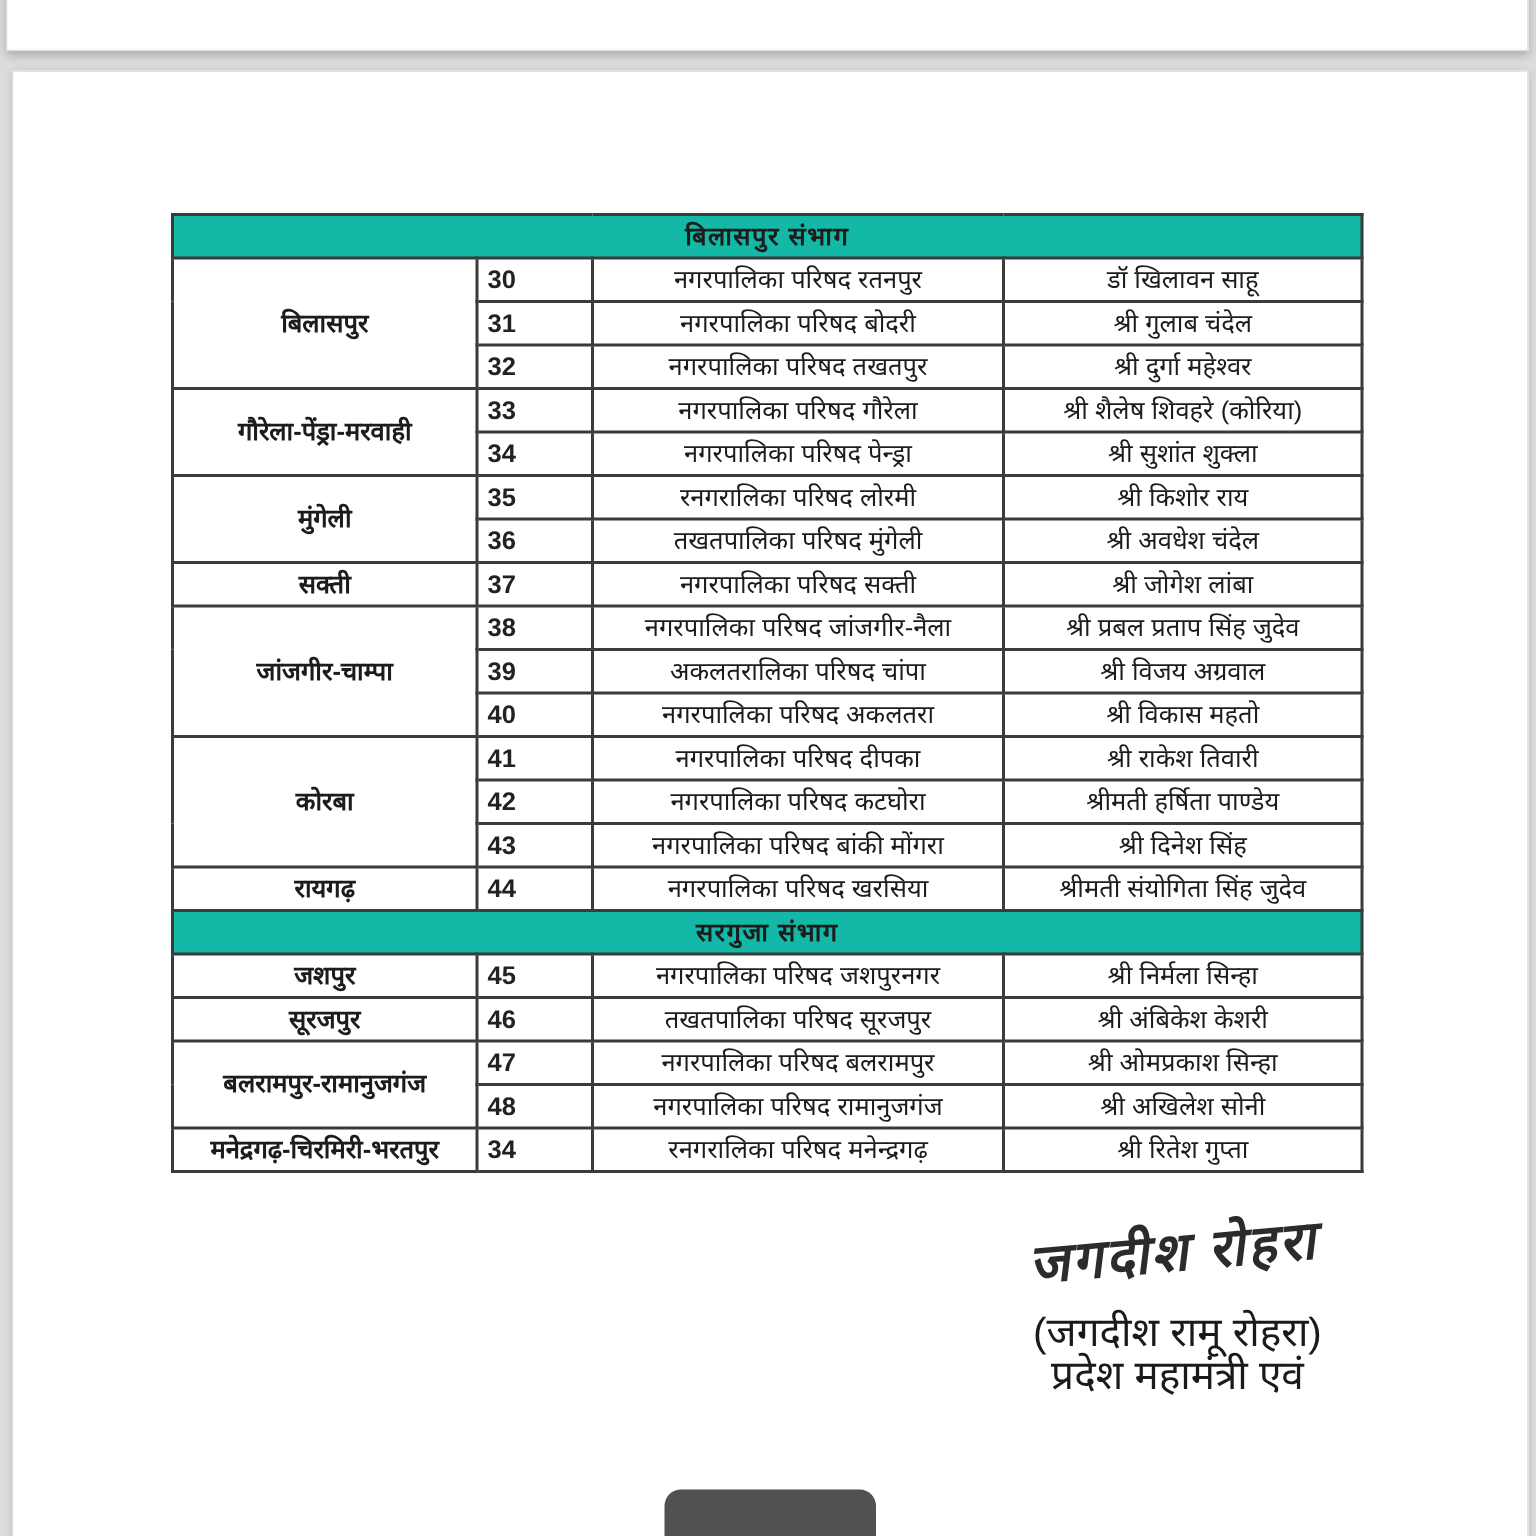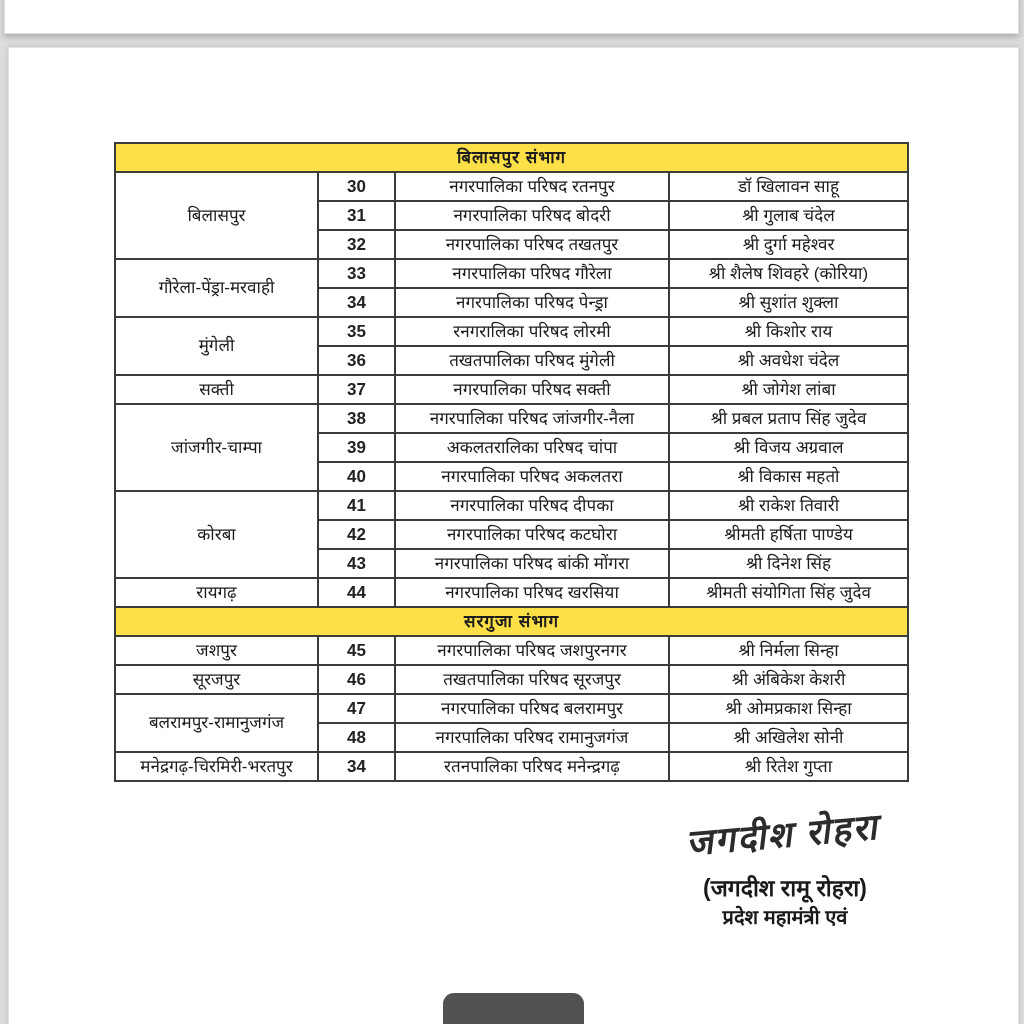--- a/index.html
+++ b/index.html
@@ -42,33 +42,33 @@
   table.officials td {
     border: 2px solid #3b3b3b;
     padding: 1px 6px;
     height: 25px;
     font-size: 17px;
     line-height: 1.25;
     white-space: nowrap;
     overflow: hidden;
   }
   td.section-header {
-    background: #fde047;
+    background: #14b8a6;
     text-align: center;
     font-weight: bold;
     font-size: 21px;
     height: 26px;
     letter-spacing: 1px;
   }
   td.cell-district {
     text-align: center;
     vertical-align: middle;
+    font-weight: bold;
   }
   td.cell-no {
-    text-align: center;
     font-weight: 600;
     font-size: 15px;
     font-family: "Liberation Sans", sans-serif;
     color: #222222;
   }
   td.cell-council, td.cell-name {
     text-align: center;
   }
   .signature-block {
     position: absolute;
@@ -83,27 +83,27 @@
     font-weight: bold;
     transform: rotate(-5deg) skewX(-12deg);
     transform-origin: center;
     height: 60px;
     line-height: 58px;
     letter-spacing: 2px;
     color: #2b2b2b;
   }
   .sig-name {
     margin-top: 8px;
-    font-size: 23px;
-    font-weight: bold;
+    font-size: 27px;
+    font-weight: normal;
     line-height: 28px;
   }
   .sig-title {
-    font-size: 20px;
-    font-weight: 700;
+    font-size: 27px;
+    font-weight: 400;
     line-height: 30px;
     text-align: center;
   }
   .bottom-handle {
     position: absolute;
     left: 443px;
     top: 993px;
     width: 141px;
     height: 60px;
     background: #515153;
@@ -232,21 +232,21 @@
           <td class="cell-name">श्री ओमप्रकाश सिन्हा</td>
         </tr>
         <tr>
           <td class="cell-no">48</td>
           <td class="cell-council">नगरपालिका परिषद रामानुजगंज</td>
           <td class="cell-name">श्री अखिलेश सोनी</td>
         </tr>
         <tr>
           <td class="cell-district" rowspan="1">मनेद्रगढ़-चिरमिरी-भरतपुर</td>
           <td class="cell-no">34</td>
-          <td class="cell-council">रतनपालिका परिषद मनेन्द्रगढ़</td>
+          <td class="cell-council">रनगरालिका परिषद मनेन्द्रगढ़</td>
           <td class="cell-name">श्री रितेश गुप्ता</td>
         </tr>
       </tbody>
   </table>
 
   <div class="signature-block">
     <div class="signature-script">जगदीश रोहरा</div>
     <div class="sig-name">(जगदीश रामू रोहरा)</div>
     <div class="sig-title">प्रदेश महामंत्री एवं</div>
   </div>

